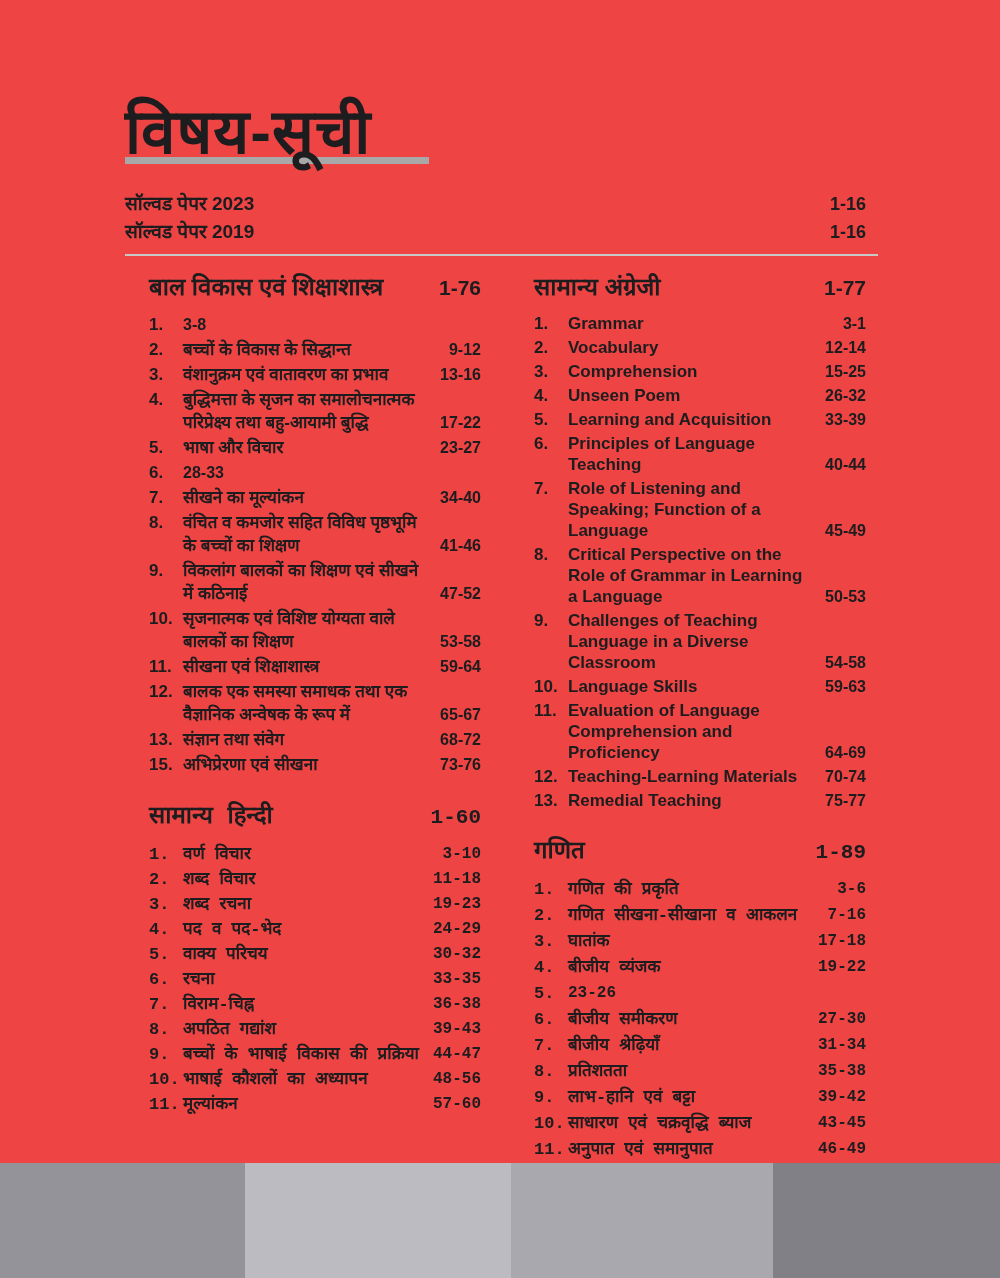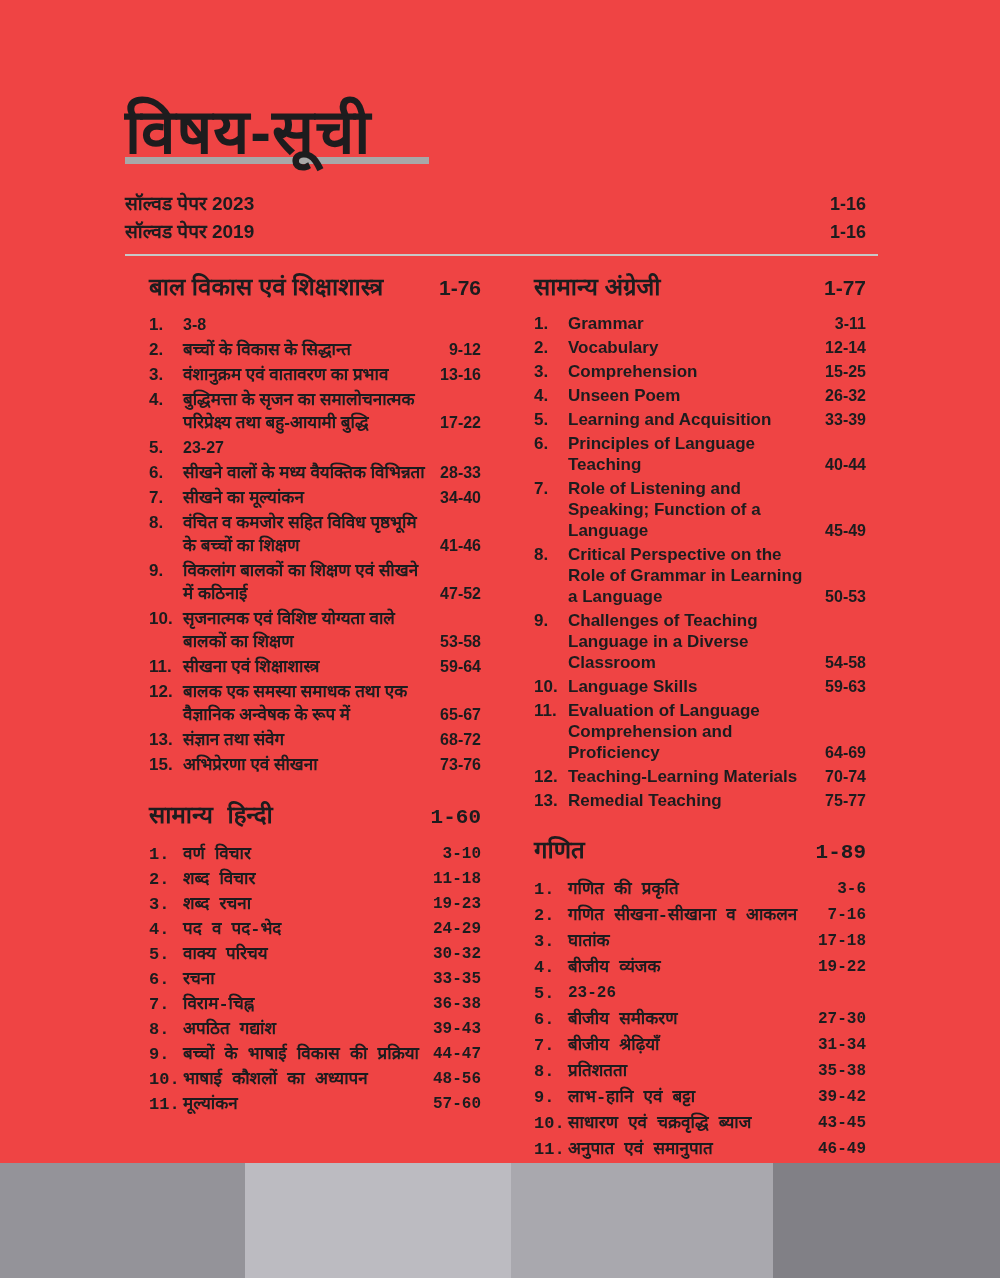--- a/index.html
+++ b/index.html
@@ -111,25 +111,25 @@
                 <span class="it-text">वंशानुक्रम एवं वातावरण का प्रभाव</span>
                 <span class="it-pages">13-16</span>
               </div>
               <div class="toc-item">
                 <span class="it-num">4.</span>
                 <span class="it-text">बुद्धिमत्ता के सृजन का समालोचनात्मक परिप्रेक्ष्य तथा बहु-आयामी बुद्धि</span>
                 <span class="it-pages">17-22</span>
               </div>
               <div class="toc-item">
                 <span class="it-num">5.</span>
+                <span class="it-text">भाषा और विचार</span>
                 <span class="it-pages">23-27</span>
               </div>
               <div class="toc-item">
                 <span class="it-num">6.</span>
-                <span class="it-text">सीखने वालों के मध्य वैयक्तिक विभिन्नता</span>
                 <span class="it-pages">28-33</span>
               </div>
               <div class="toc-item">
                 <span class="it-num">7.</span>
                 <span class="it-text">सीखने का मूल्यांकन</span>
                 <span class="it-pages">34-40</span>
               </div>
               <div class="toc-item">
                 <span class="it-num">8.</span>
                 <span class="it-text">वंचित व कमजोर सहित विविध पृष्ठभूमि के बच्चों का शिक्षण</span>
@@ -234,21 +234,21 @@
       <div class="col" id="col-right">
           <section class="toc-section sec-general-english">
             <div class="sec-head">
               <span class="sec-title">सामान्य अंग्रेजी</span>
               <span class="sec-pages">1-77</span>
             </div>
             <div class="sec-items">
               <div class="toc-item">
                 <span class="it-num">1.</span>
                 <span class="it-text">Grammar</span>
-                <span class="it-pages">3-11</span>
+                <span class="it-pages">3-1</span>
               </div>
               <div class="toc-item">
                 <span class="it-num">2.</span>
                 <span class="it-text">Vocabulary</span>
                 <span class="it-pages">12-14</span>
               </div>
               <div class="toc-item">
                 <span class="it-num">3.</span>
                 <span class="it-text">Comprehension</span>
                 <span class="it-pages">15-25</span>

